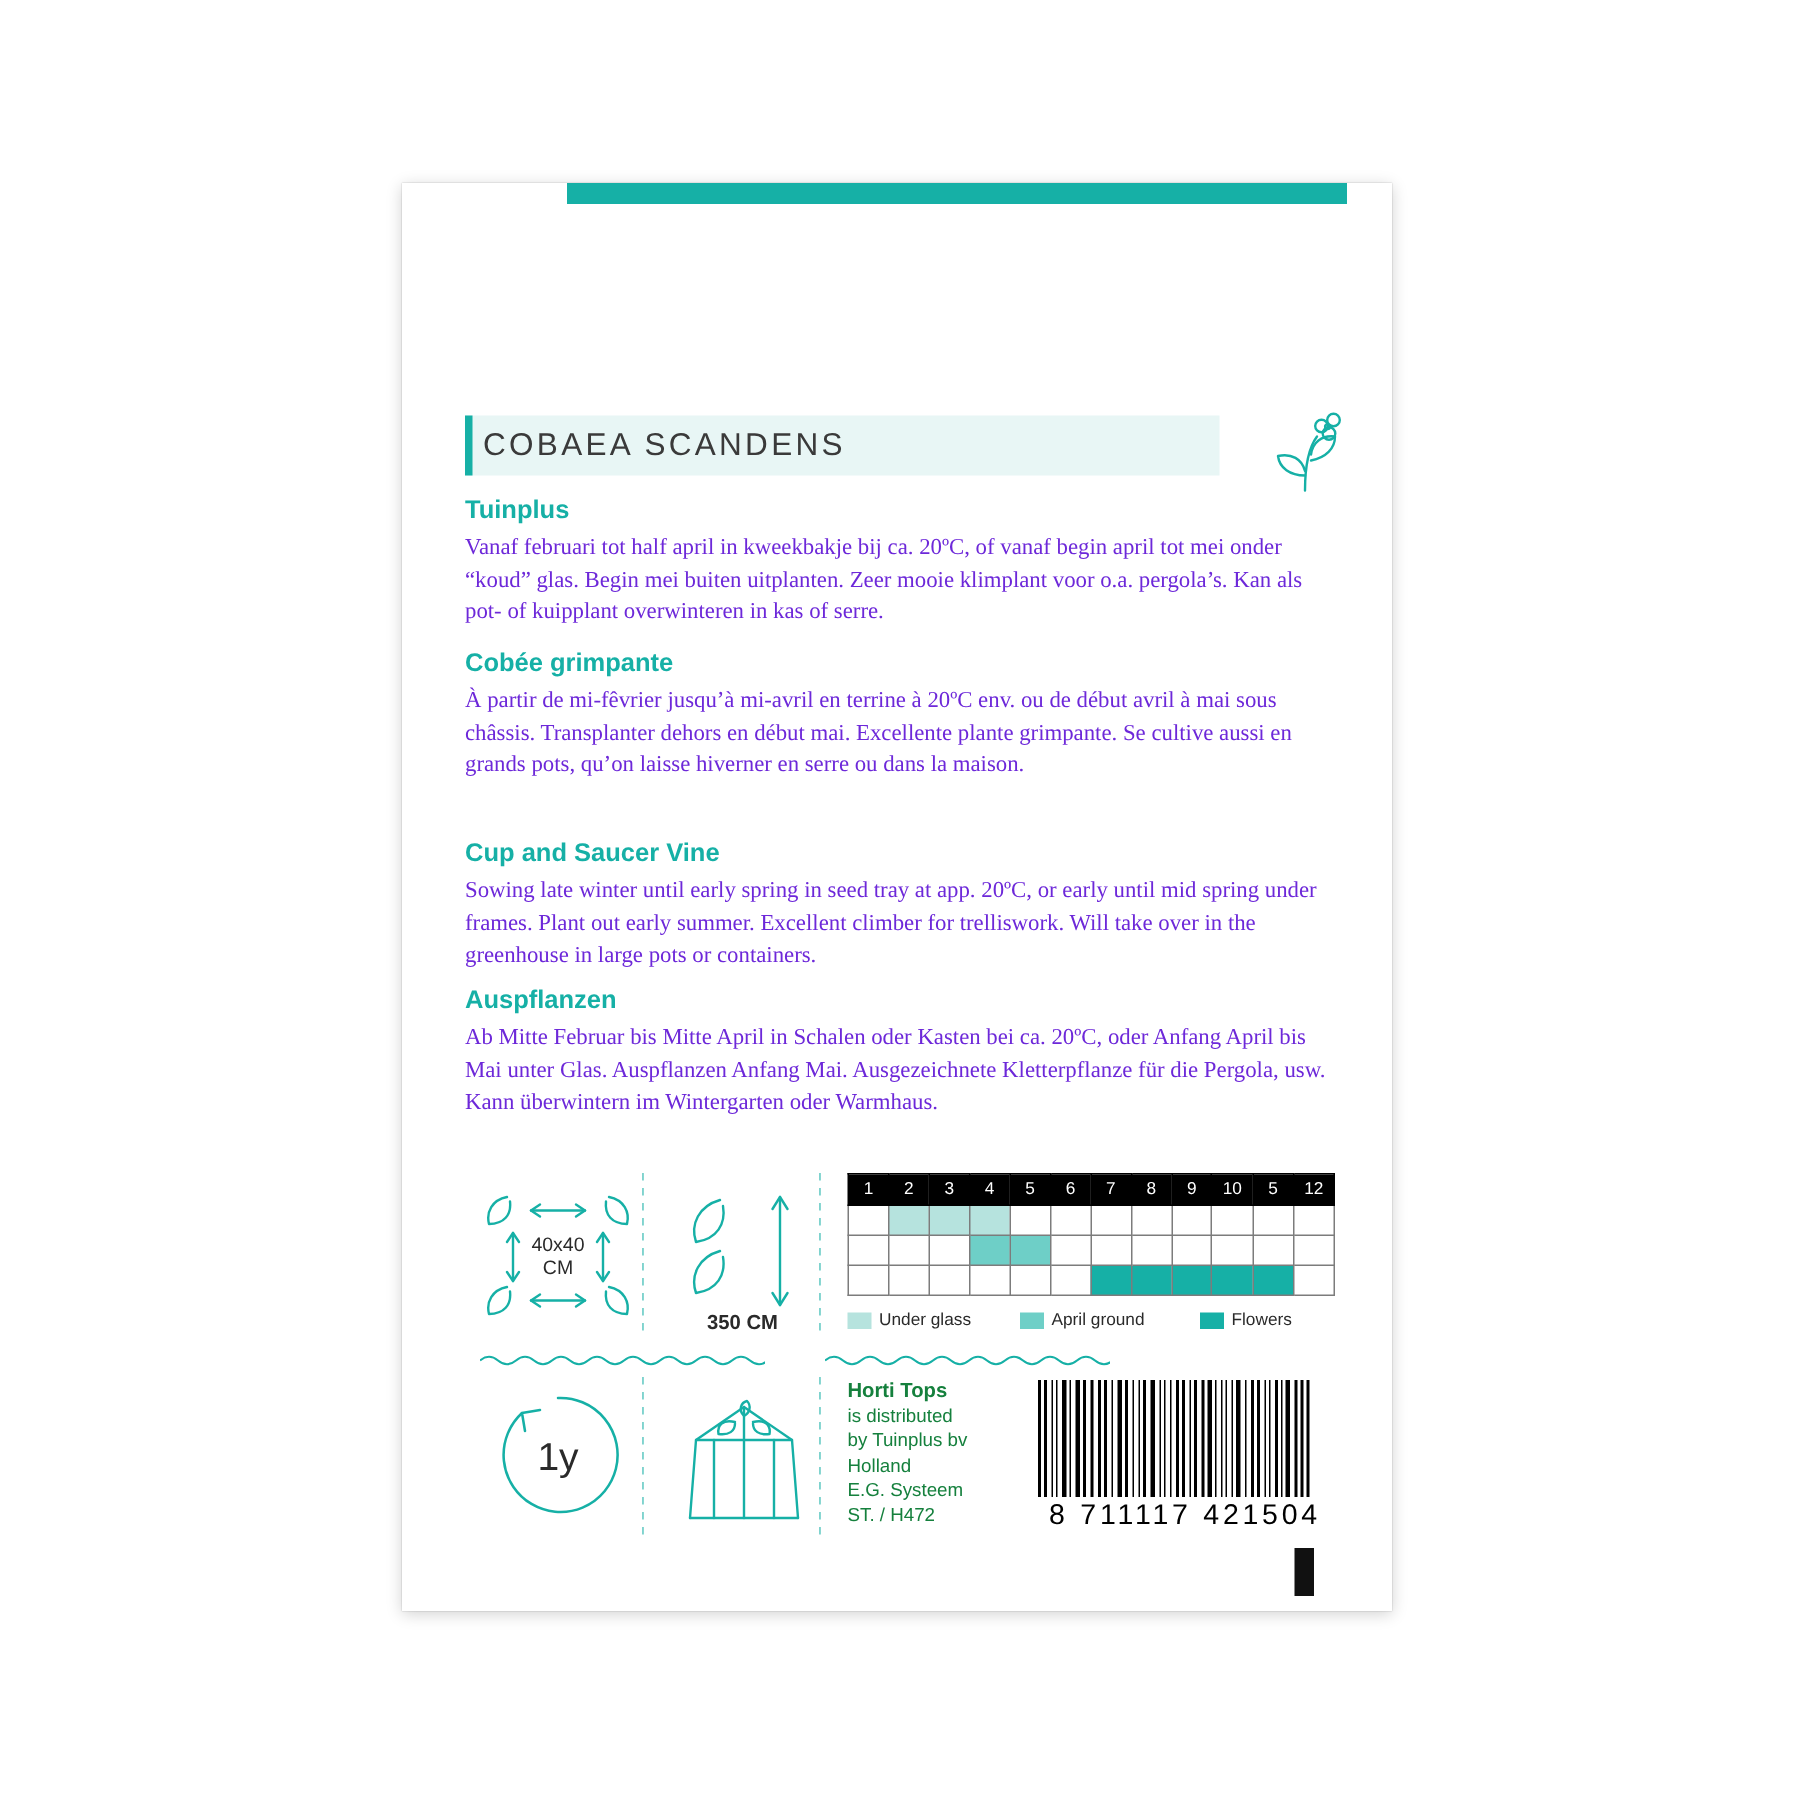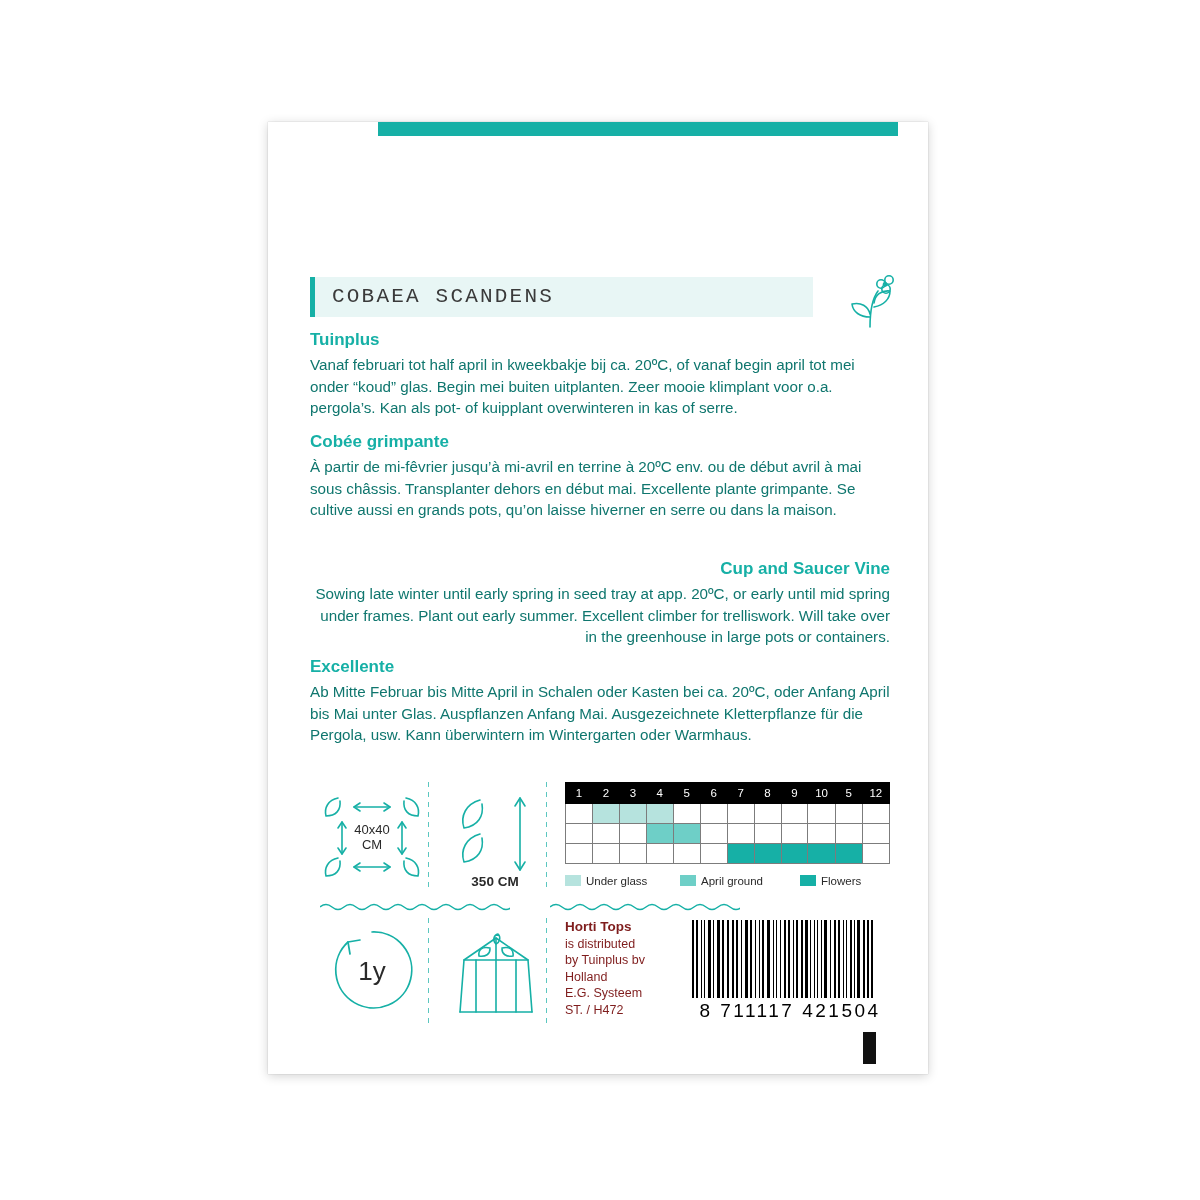--- a/index.html
+++ b/index.html
@@ -50,26 +50,26 @@
   #title-accent {
     position: absolute;
     left: 0;
     top: 0;
     width: 5px;
     height: 40px;
     background: #16b0a6;
   }
   #title-text {
     position: absolute;
-    left: 22px;
+    left: 12px;
     top: 8px;
     font-size: 21px;
     letter-spacing: 2.2px;
     color: #3a3a3a;
-    font-family: Liberation Mono, monospace;
+    font-family: Liberation Sans, sans-serif;
     font-weight: 400;
   }
   #leaf-logo {
     position: absolute;
     left: 530px;
     top: -6px;
   }
 
   
   .block { position: absolute; left: 42px; width: 580px; }
@@ -77,27 +77,27 @@
     margin: 0 0 4px 0;
     font-size: 17px;
     color: #16b0a6;
     font-weight: bold;
     font-family: "Liberation Sans", sans-serif;
   }
   .block p {
     margin: 0;
     font-size: 15.2px;
     line-height: 1.42;
-    color: #0f766e;
-    font-family: Liberation Sans, sans-serif;
+    color: #6d28d9;
+    font-family: Liberation Serif, serif;
   }
 
   #block-nl { top: 208px; }
   #block-fr { top: 310px; }
-  #block-en { top: 437px; text-align: right; }
+  #block-en { top: 437px; }
   #block-de { top: 535px; }
 
   
   #icons-area {
     position: absolute;
     left: 42px;
     top: 660px;
     width: 580px;
     height: 240px;
   }
@@ -161,21 +161,21 @@
     width: 580px;
     height: 130px;
   }
 
   #brand {
     position: absolute;
     left: 255px;
     top: 6px;
     font-size: 12.5px;
     line-height: 1.32;
-    color: #7f1d1d;
+    color: #15803d;
     font-family: "Liberation Sans", sans-serif;
   }
   #brand .bold { font-weight: bold; font-size: 13.5px; }
 
   #barcode-wrap {
     position: absolute;
     left: 380px;
     top: 8px;
     width: 200px;
   }
@@ -235,21 +235,21 @@
     <h3>Cobée grimpante</h3>
     <p>À partir de mi-fêvrier jusqu’à mi-avril en terrine à 20ºC env. ou de début avril à mai sous châssis. Transplanter dehors en début mai.  Excellente plante grimpante. Se cultive aussi en grands pots, qu’on laisse hiverner en serre ou dans la maison.</p>
   </div>
 
   <div class="block" id="block-en">
     <h3>Cup and Saucer Vine</h3>
     <p>Sowing late winter until early spring in seed tray at app. 20ºC, or early until mid spring under frames. Plant out early summer. Excellent climber for trelliswork. Will take over in the greenhouse in large pots or containers.</p>
   </div>
 
   <div class="block" id="block-de">
-    <h3>Excellente</h3>
+    <h3>Auspflanzen</h3>
     <p>Ab Mitte Februar bis Mitte April in Schalen oder Kasten bei ca. 20ºC, oder Anfang April bis Mai unter Glas. Auspflanzen Anfang Mai. Ausgezeichnete Kletterpflanze für die Pergola, usw. Kann überwintern im Wintergarten oder Warmhaus.</p>
   </div>
 
   <div id="icons-area">
 
     <svg class="dash-v" style="left:118px;" width="2" height="108">
       <path d="M1 0 L1 108" stroke="#16b0a6" stroke-width="1.4" stroke-dasharray="5 5"></path>
     </svg>
     <svg class="dash-v" style="left:236px;" width="2" height="108">
       <path d="M1 0 L1 108" stroke="#16b0a6" stroke-width="1.4" stroke-dasharray="5 5"></path>

